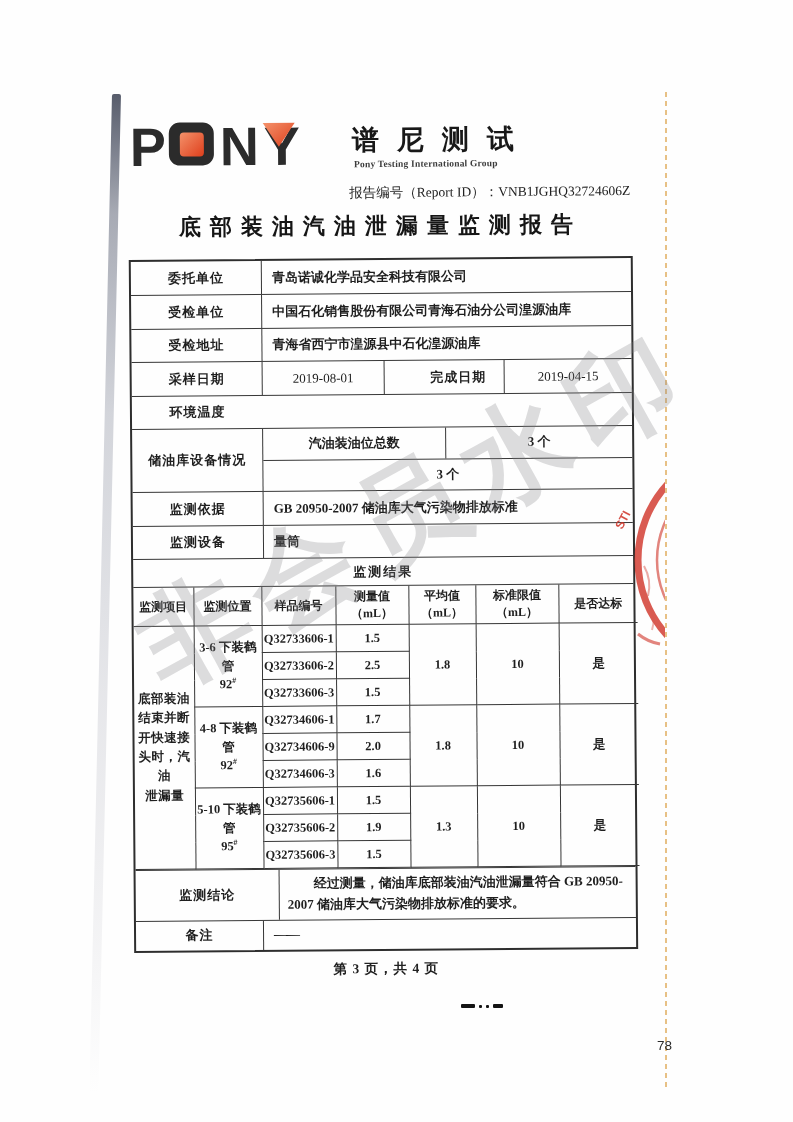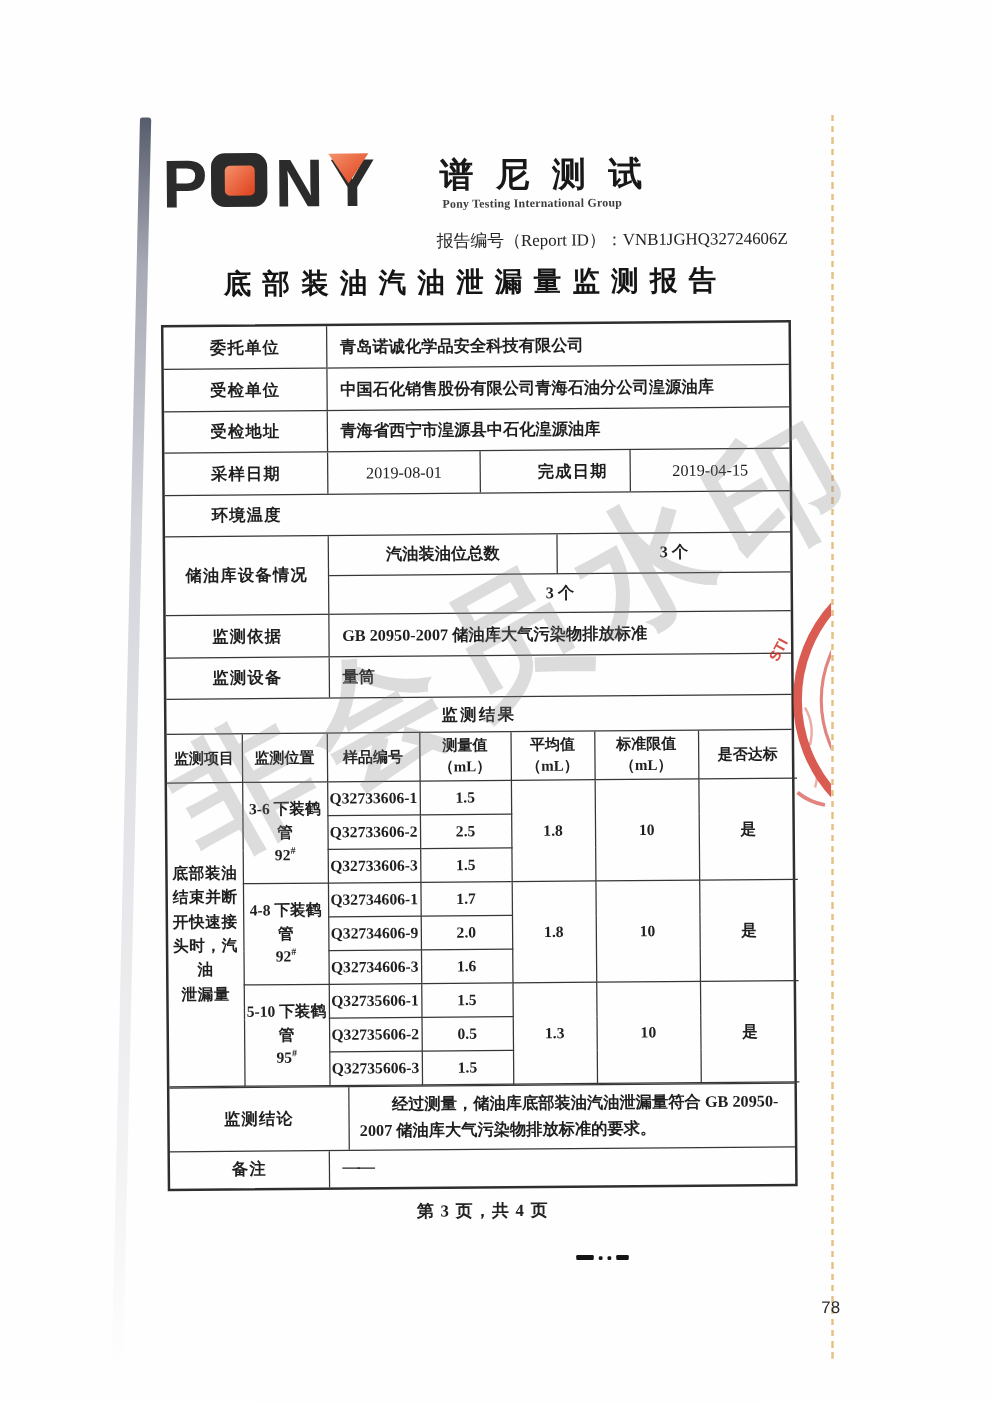--- a/index.html
+++ b/index.html
@@ -270,21 +270,21 @@
             <span><span>95</span><sup class="grade-mark">#</sup></span>
           </td>
           <td class="sid">Q32735606-1</td>
           <td class="num">1.5</td>
           <td class="num" rowspan="3">1.3</td>
           <td class="num" rowspan="3">10</td>
           <td class="pass br0" rowspan="3">是</td>
         </tr>
         <tr class="data">
           <td class="sid">Q32735606-2</td>
-          <td class="num">0.5</td>
+          <td class="num">1.9</td>
         </tr>
         <tr class="data">
           <td class="sid">Q32735606-3</td>
           <td class="num">1.5</td>
         </tr>
         </tbody>
       </table>
 
       <div class="irow concl-row" style="border-top:1.5px solid #363636;">
         <div class="ic lbl" style="width:144px;flex:none;">监测结论</div>

